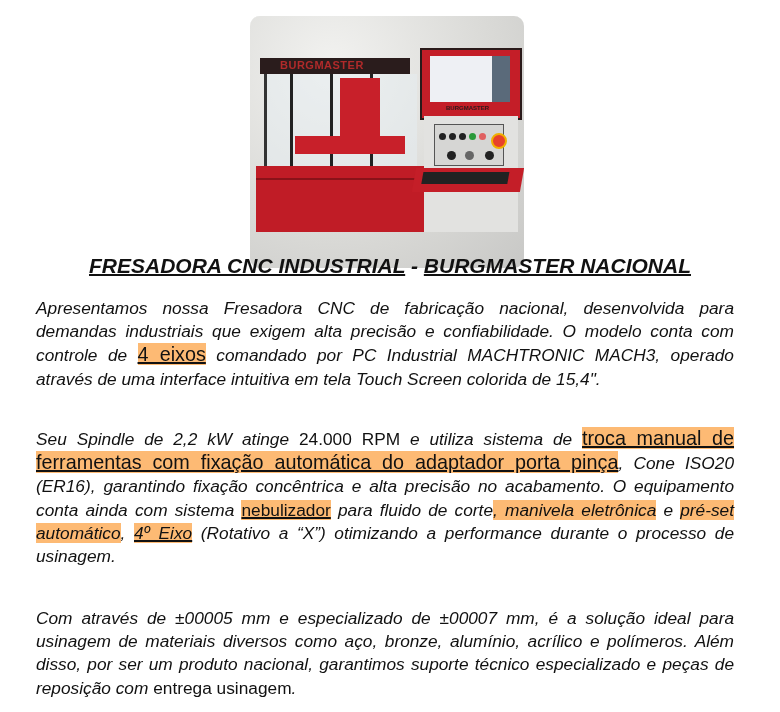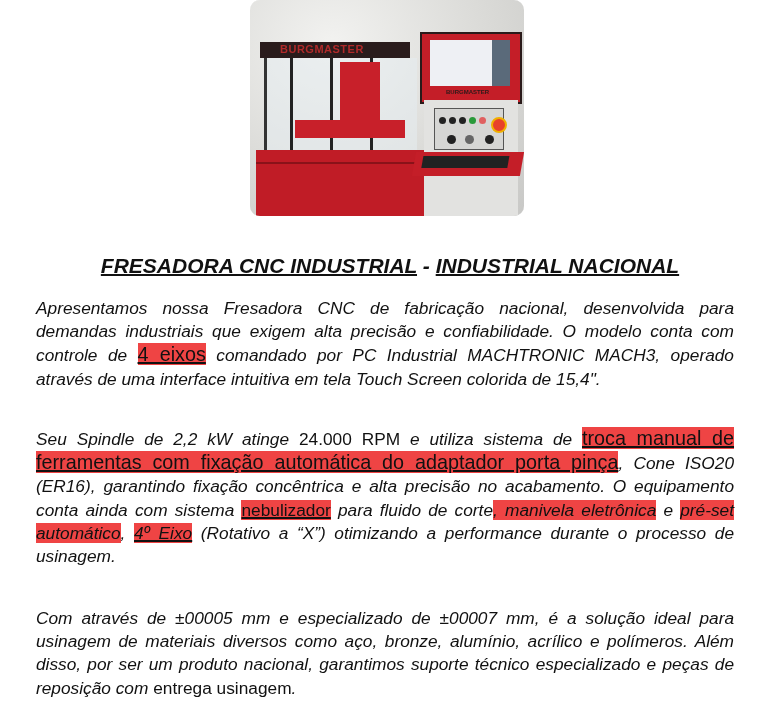--- a/index.html
+++ b/index.html
@@ -1,18 +1,18 @@
 <!DOCTYPE html>
 <html><head>
 <meta charset="utf-8">
 <style>
   html, body { margin:0; padding:0; background:#ffffff; }
   body { width:780px; height:712px; position:relative; overflow:hidden;
          font-family:"Liberation Sans", sans-serif; color:#111; }
-  .photo { position:absolute; left:250px; top:0; width:274px; height:216px;
+  .photo { position:absolute; left:250px; top:16px; width:274px; height:252px;
            border-radius:10px; overflow:hidden;
            box-shadow:0 0 10px 6px rgba(255,255,255,1) inset;
            background:linear-gradient(180deg,#d8d8d6 0%,#e4e4e2 40%,#cfcfcd 100%); }
   .photo .wall { position:absolute; left:0; top:0; right:0; bottom:0;
            background:radial-gradient(ellipse at 30% 20%, #f2f2f0 0%, #d9d9d6 60%, #c8c8c6 100%); }
   .photo .topbar { position:absolute; left:10px; top:42px; width:150px; height:16px; background:#2a1c1c; }
   .photo .topbar span { color:#b02a2a; font-size:11px; font-weight:bold; position:absolute; left:20px; top:1px; letter-spacing:0.5px; }
   .photo .enclosure { position:absolute; left:14px; top:58px; width:150px; height:100px; background:rgba(230,236,240,0.55); border-left:3px solid #333; }
   .photo .post { position:absolute; top:58px; width:3px; height:115px; background:#222; }
   .photo .head { position:absolute; left:90px; top:62px; width:40px; height:70px; background:#c8202a; }
@@ -31,21 +31,21 @@
   .photo .kb { position:absolute; left:8px; top:4px; width:86px; height:12px; background:#222; }
   .title { position:absolute; left:0; top:254px; width:780px; text-align:center;
            font-size:21px; font-weight:bold; font-style:italic; }
   .title .u { text-decoration:underline; text-decoration-thickness:2px; }
   .para { position:absolute; left:36px; width:698px; font-size:17.3px; font-style:italic;
           line-height:23.2px; text-align:justify; }
   .p1 { top:297px; }
   .p2 { top:427px; }
   .p3 { top:607px; }
   b { font-weight:normal; }
-  .hl { background:#ef4444; }
+  .hl { background:#fdba74; }
   .ul { text-decoration:underline; text-decoration-thickness:2px; }
   .big { font-size:19.8px; font-style:normal; }
   .n { font-style:normal; }
 </style>
 </head>
 <body>
 
 <div class="photo">
   <div class="wall"></div>
   <div class="topbar">
@@ -78,20 +78,20 @@
       <div class="knob" style="left:30px;top:26px;width:9px;height:9px;background:#666"></div>
       <div class="knob" style="left:50px;top:26px;width:9px;height:9px"></div>
     </div>
   </div>
   <div class="kbtray">
       <div class="kb"></div>
     </div>
 </div>
 
 <div class="title">
-  <span class="u">FRESADORA CNC INDUSTRIAL</span><span> - </span><span class="u">INDUSTRIAL NACIONAL</span>
+  <span class="u">FRESADORA CNC INDUSTRIAL</span><span> - </span><span class="u">BURGMASTER NACIONAL</span>
 </div>
 
 <div class="para p1"><span>Apresentamos nossa </span><b>Fresadora CNC de fabricação nacional</b><span>, desenvolvida para demandas industriais que exigem alta precisão e confiabilidade. O modelo conta com controle de </span><b class="hl ul big">4 eixos</b><span> comandado por </span><b>PC Industrial MACHTRONIC MACH3</b><span>, operado através de uma interface intuitiva em tela </span><b>Touch Screen colorida de 15,4"</b><span>.</span></div>
 
 <div class="para p2"><span>Seu </span><b>Spindle de 2,2 kW</b><span> atinge </span><b class="n">24.000 RPM</b><span> e utiliza sistema de </span><b class="hl ul big">troca manual de ferramentas com fixação automática do adaptador porta pinça</b><span>, </span><b>Cone ISO20 (ER16)</b><span>, garantindo fixação concêntrica e alta precisão no acabamento. O equipamento conta ainda com sistema </span><b class="hl ul n">nebulizador</b><span> para fluido de corte</span><span class="hl">, </span><b class="hl">manivela eletrônica</b><span> e </span><b class="hl">pré-set automático</b><span>, </span><b class="hl ul">4º Eixo</b><span> (Rotativo a “X”) otimizando a performance durante o processo de usinagem.</span></div>
 
 <div class="para p3"><span>Com através de </span><b>±00005 mm</b><span> e especializado de </span><b>±00007 mm</b><span>, é a solução ideal para usinagem de materiais diversos como aço, bronze, alumínio, acrílico e polímeros. Além disso, por ser um produto nacional, garantimos suporte técnico especializado e peças de reposição com </span><b class="n">entrega usinagem</b><span>.</span></div>
 
 </body></html>

